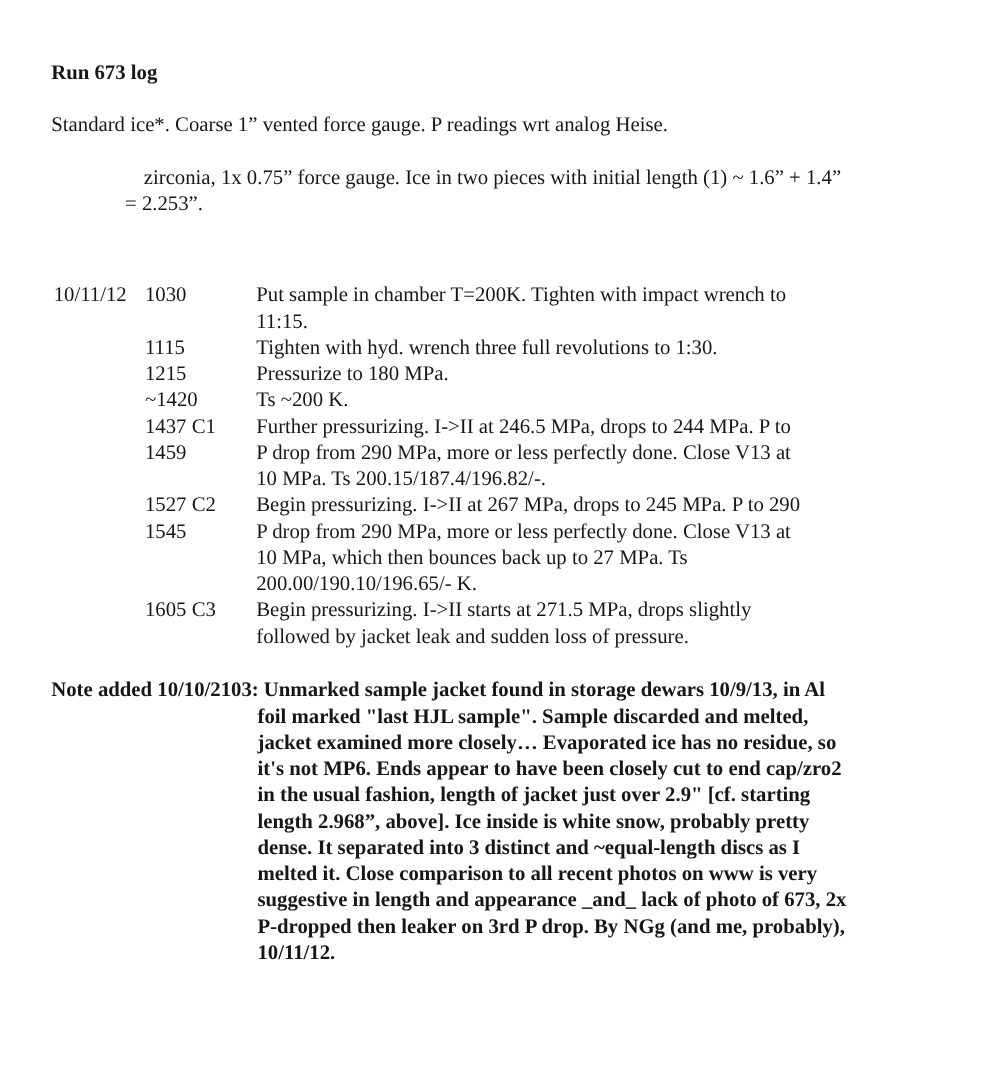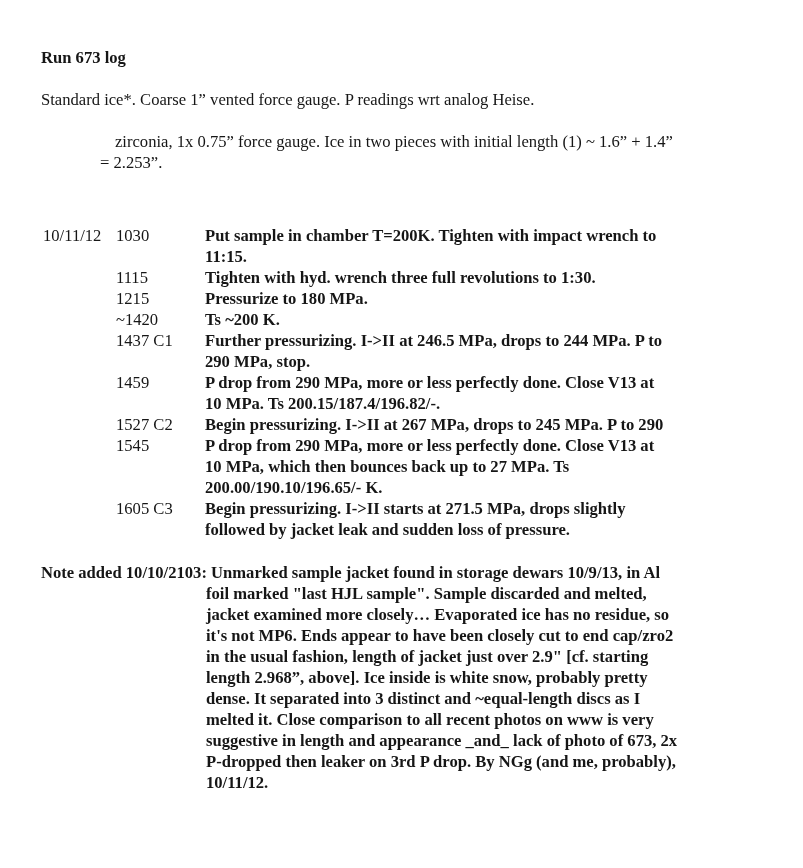--- a/index.html
+++ b/index.html
@@ -57,21 +57,20 @@
     position: relative;
   }
   .log-time {
     position: absolute;
     left: 0;
     top: 0;
     white-space: pre;
   }
   .log-desc {
     margin-left: 89px;
-    font-weight: bold;
   }
 
   .note {
     margin-top: 22px;
     font-weight: bold;
   }
   .note .cont {
     padding-left: 165px;
   }
 </style>
@@ -118,21 +117,20 @@
     <div class="log-time">~1420</div>
     <div class="log-desc">
             <div class="line">Ts ~200 K.</div>
           </div>
   </div>
 
   <div class="log-entry">
     <div class="log-time">1437 C1</div>
     <div class="log-desc">
             <div class="line">Further pressurizing. I-&gt;II at 246.5 MPa, drops to 244 MPa. P to</div>
-            <div class="line">290 MPa, stop.</div>
           </div>
   </div>
 
   <div class="log-entry">
     <div class="log-time">1459</div>
     <div class="log-desc">
             <div class="line">P drop from 290 MPa, more or less perfectly done. Close V13 at</div>
             <div class="line">10 MPa. Ts 200.15/187.4/196.82/-.</div>
           </div>
   </div>

